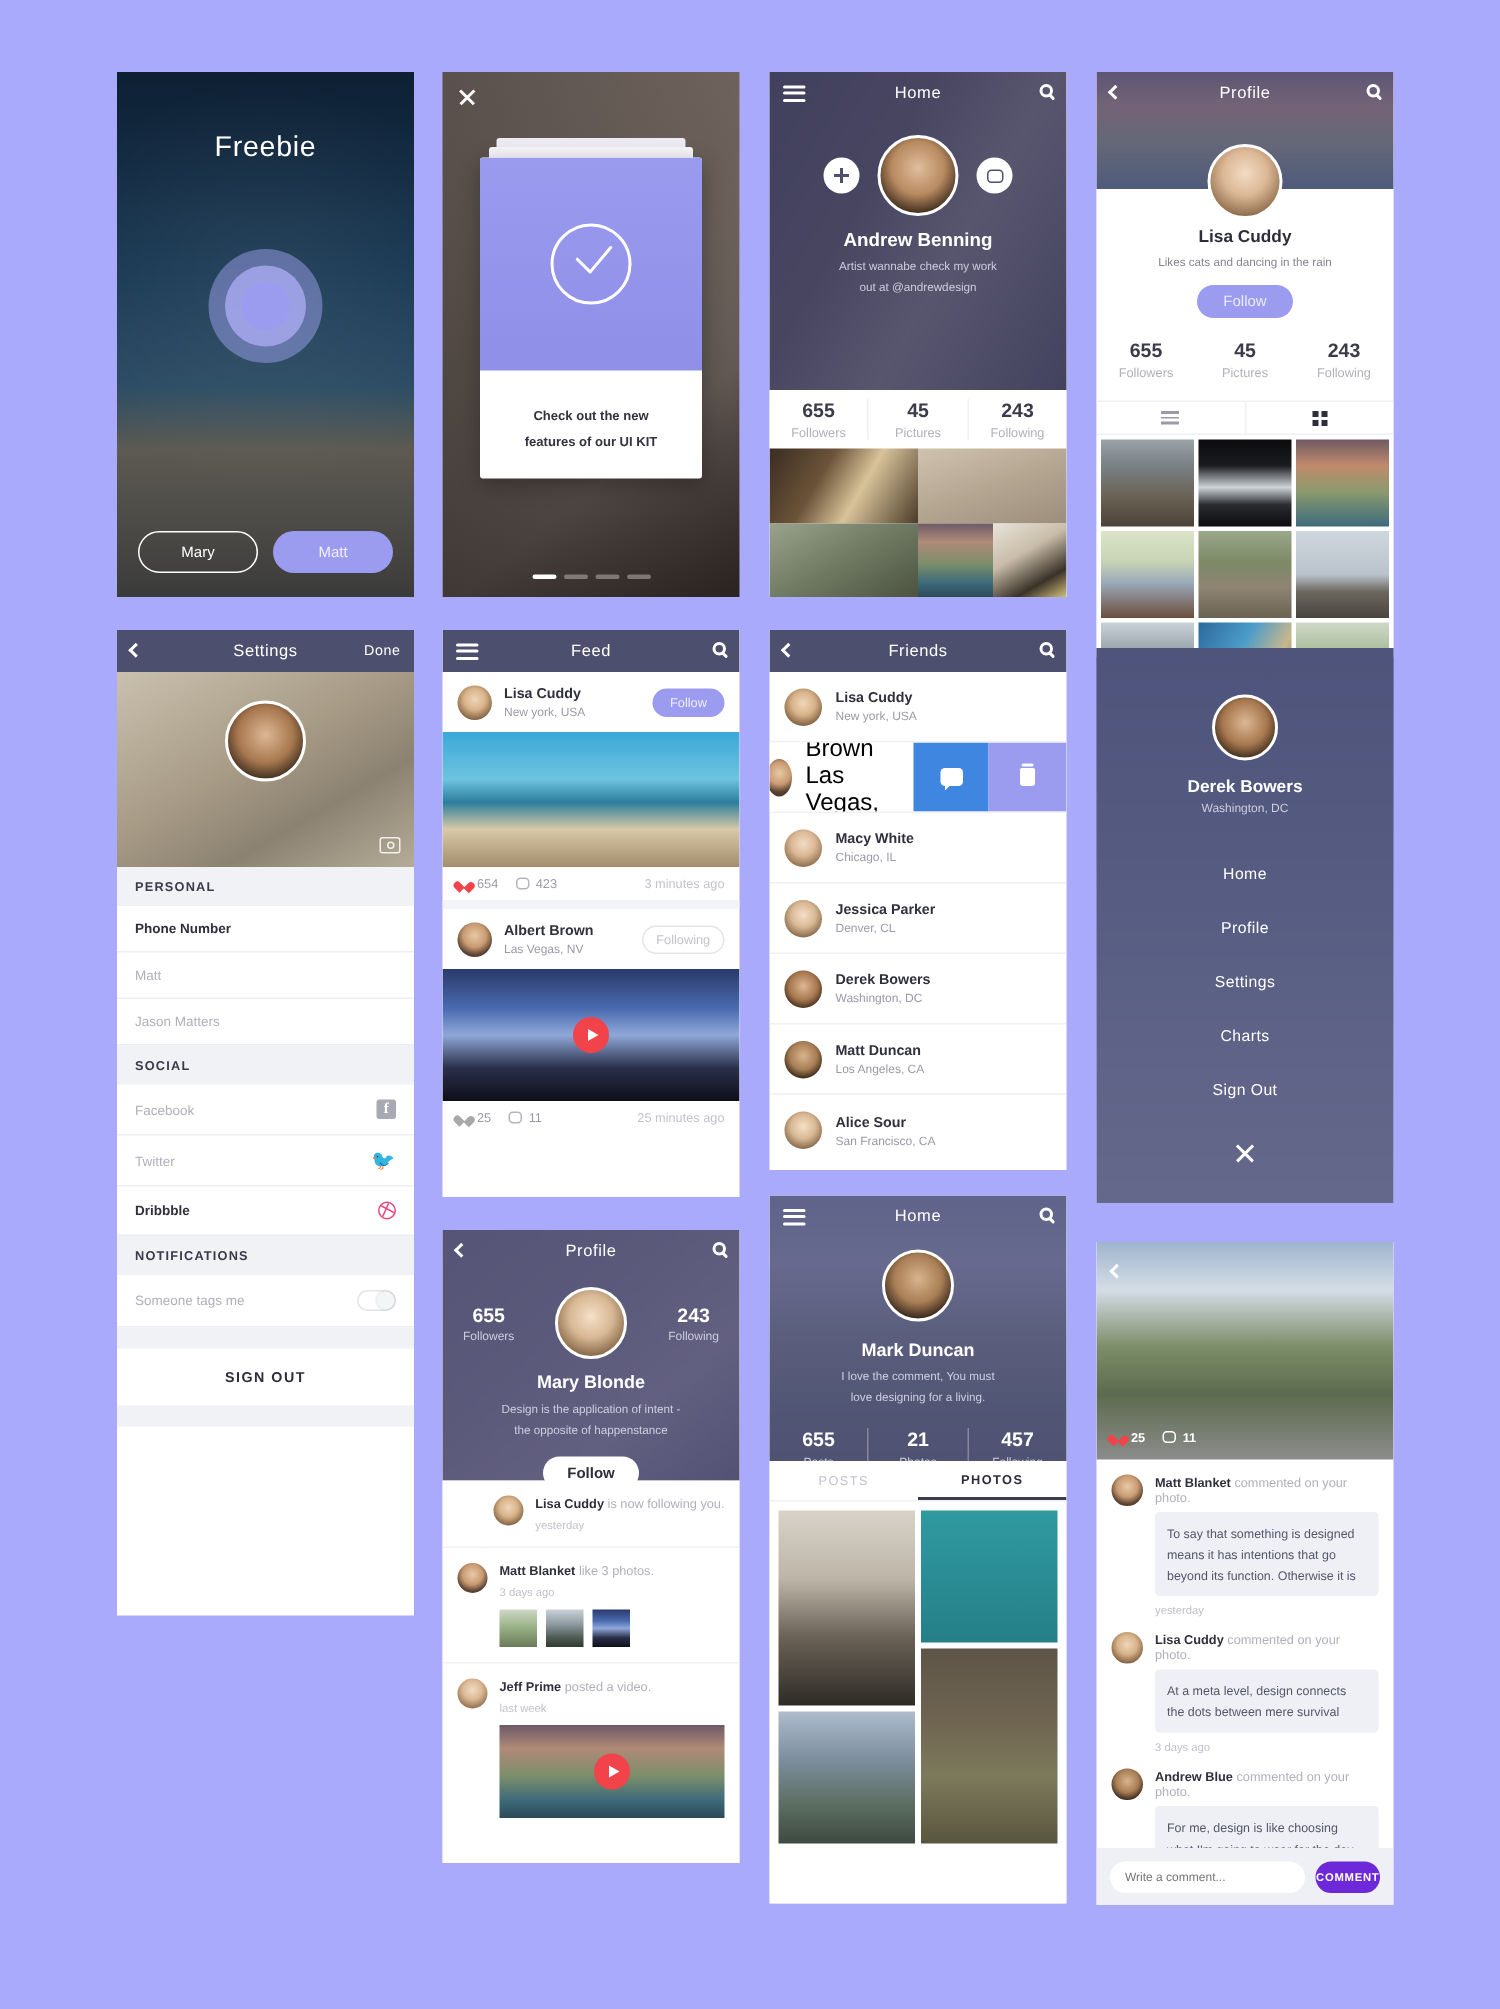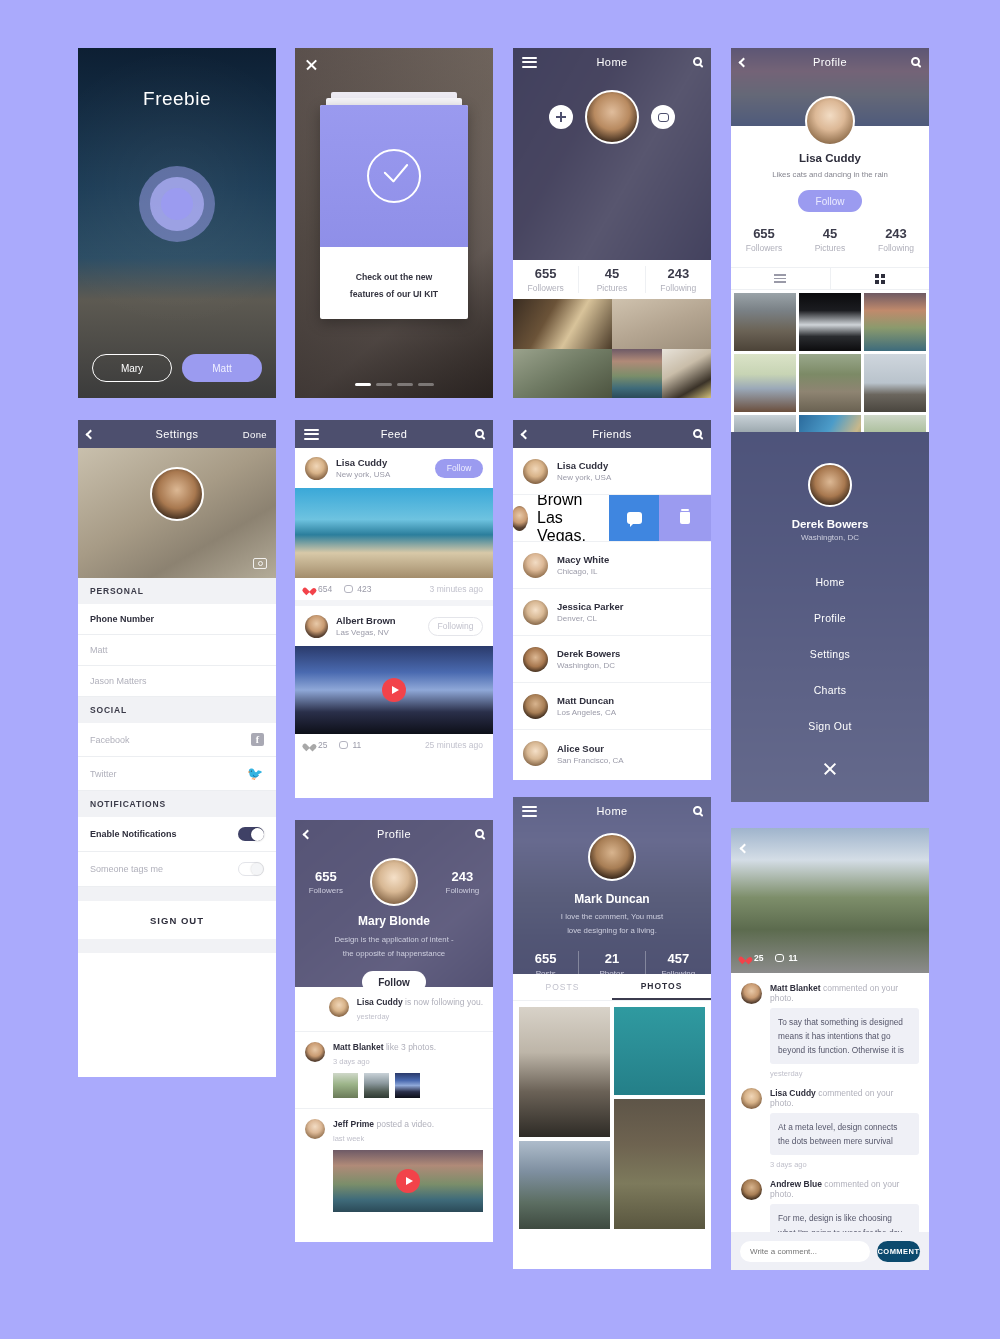--- a/index.html
+++ b/index.html
@@ -169,20 +169,27 @@
       <span style="position:relative;width:10px;height:10px;">
         <i style="position:absolute;top:4px;left:0;width:10px;height:2px;background:#4d4f6e;display:block;"></i>
         <i style="position:absolute;left:4px;top:0;width:2px;height:10px;background:#4d4f6e;display:block;"></i>
       </span>
     </div>
     <div class="avatar av-m2" style="width:54px;height:54px;border:2.5px solid #fff;"></div>
     <div class="circ-btn" style="width:24px;height:24px;">
       <span style="width:11px;height:9px;border:1.7px solid #4d4f6e;border-radius:3px;display:block;"></span>
     </div>
   </div>
+  <div style="position:relative;text-align:center;margin-top:9px;">
+    <div style="color:#fff;font-size:12.5px;font-weight:bold;">Andrew Benning</div>
+    <div style="color:#ccccdd;font-size:7.8px;line-height:1.75;margin-top:4px;">
+      <div>Artist wannabe check my work</div>
+      <div>out at @andrewdesign</div>
+    </div>
+  </div>
   <div class="stats" style="position:absolute;top:212px;left:0;right:0;height:39px;background:#fff;align-items:center;">
     <div class="st" style="border-right:1px solid #eef0f3;">
       <div class="num">655</div>
       <div class="lbl">Followers</div>
     </div>
     <div class="st" style="border-right:1px solid #eef0f3;">
       <div class="num">45</div>
       <div class="lbl">Pictures</div>
     </div>
     <div class="st">
@@ -287,26 +294,29 @@
 
   <div class="sec-hd">SOCIAL</div>
   <div class="field muted">
     <span>Facebook</span>
     <span style="width:13px;height:13px;background:#a9a9b4;border-radius:2px;color:#fff;font-weight:bold;font-size:10px;text-align:center;line-height:13px;font-family:'Liberation Serif',serif;">f</span>
   </div>
   <div class="field muted">
     <span>Twitter</span>
     <span style="color:#a9a9b4;font-size:13px;line-height:1;">🐦</span>
   </div>
+  <div class="field dark">
+    <span>Dribbble</span>
+    <span style="width:12px;height:12px;border:1.6px solid #e8457f;border-radius:50%;display:block;position:relative;overflow:hidden;">
+      <i style="position:absolute;left:-3px;top:4px;width:18px;height:1.3px;background:#e8457f;transform:rotate(28deg);display:block;"></i>
+      <i style="position:absolute;left:3px;top:-3px;width:1.3px;height:18px;background:#e8457f;transform:rotate(24deg);display:block;"></i>
+    </span>
+  </div>
 
   <div class="sec-hd">NOTIFICATIONS</div>
-  <div class="field dark">
-    <span>Enable Notifications</span>
-    <span class="toggle on"></span>
-  </div>
   <div class="field muted">
     <span>Someone tags me</span>
     <span class="toggle off"></span>
   </div>
 
   <div style="height:14px;background:#f1f2f5;"></div>
   <div style="height:38px;display:flex;align-items:center;justify-content:center;font-size:9.5px;font-weight:bold;letter-spacing:1px;color:#2d2d3b;">SIGN OUT</div>
   <div style="height:14px;background:#f1f2f5;"></div>
 </div>
 
@@ -621,15 +631,15 @@
           <span>commented on your photo.</span>
         </div>
         <div class="cmt-bubble">For me, design is like choosing what I'm going to wear for the day - only much more complicated and not really.</div>
 
       </div>
     </div>
   </div>
 
   <div style="position:absolute;bottom:0;left:0;right:0;height:38px;background:#eff0f6;display:flex;align-items:center;padding:0 9px;gap:7px;">
     <input style="flex: 1 1 0%; height: 21px; border: none; border-radius: 11px; background: rgb(255, 255, 255); padding: 0px 10px; font-size: 8px; color: rgb(45, 45, 59); font-family: &quot;Liberation Sans&quot;, sans-serif; outline: none;" placeholder="Write a comment...">
-    <div class="pill" style="width:54px;height:21px;background:#0c4a6e;color:#fff;font-size:7.5px;font-weight:bold;letter-spacing:.5px;">COMMENT</div>
+    <div class="pill" style="width:54px;height:21px;background:#6d28d9;color:#fff;font-size:7.5px;font-weight:bold;letter-spacing:.5px;">COMMENT</div>
   </div>
 </div>
 
 </body></html>

